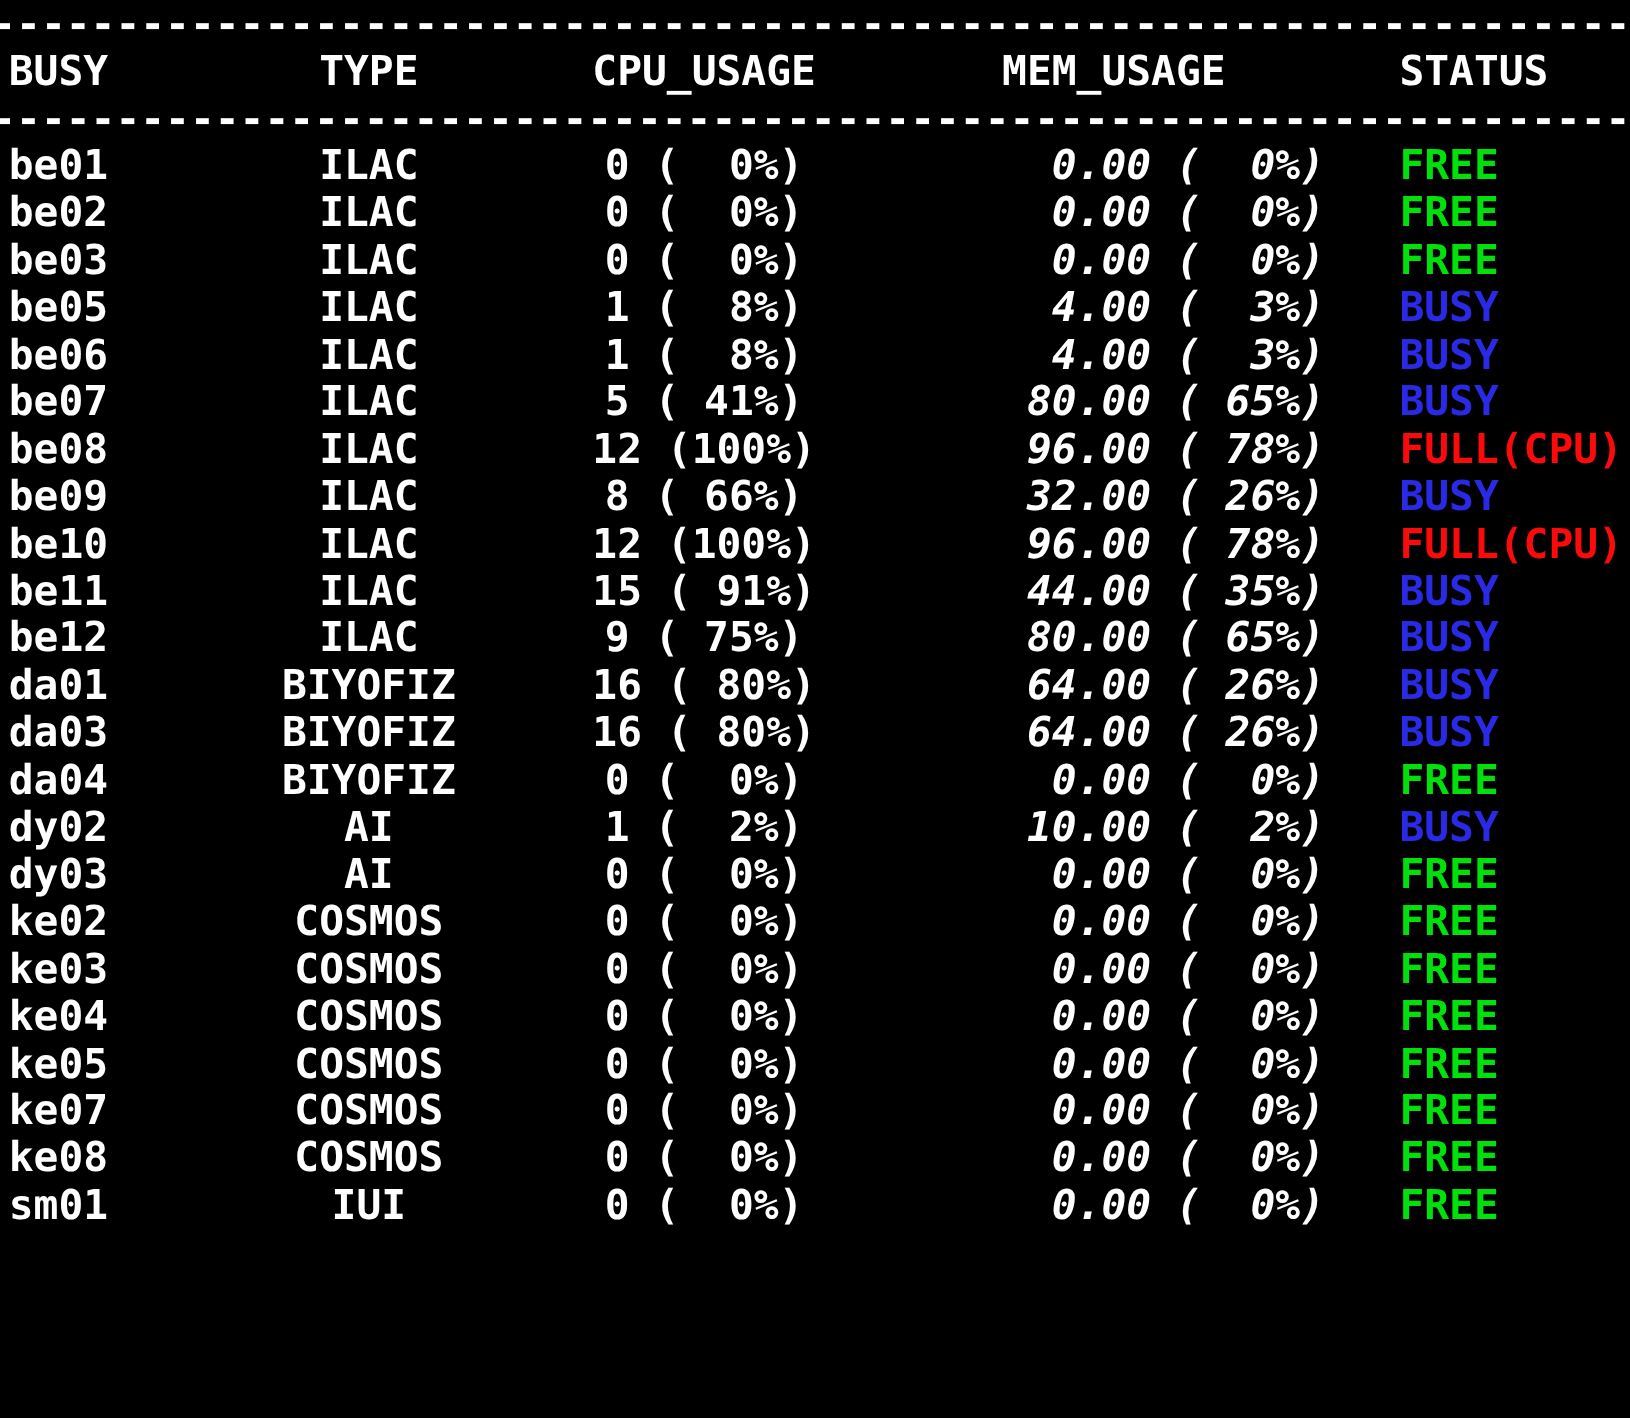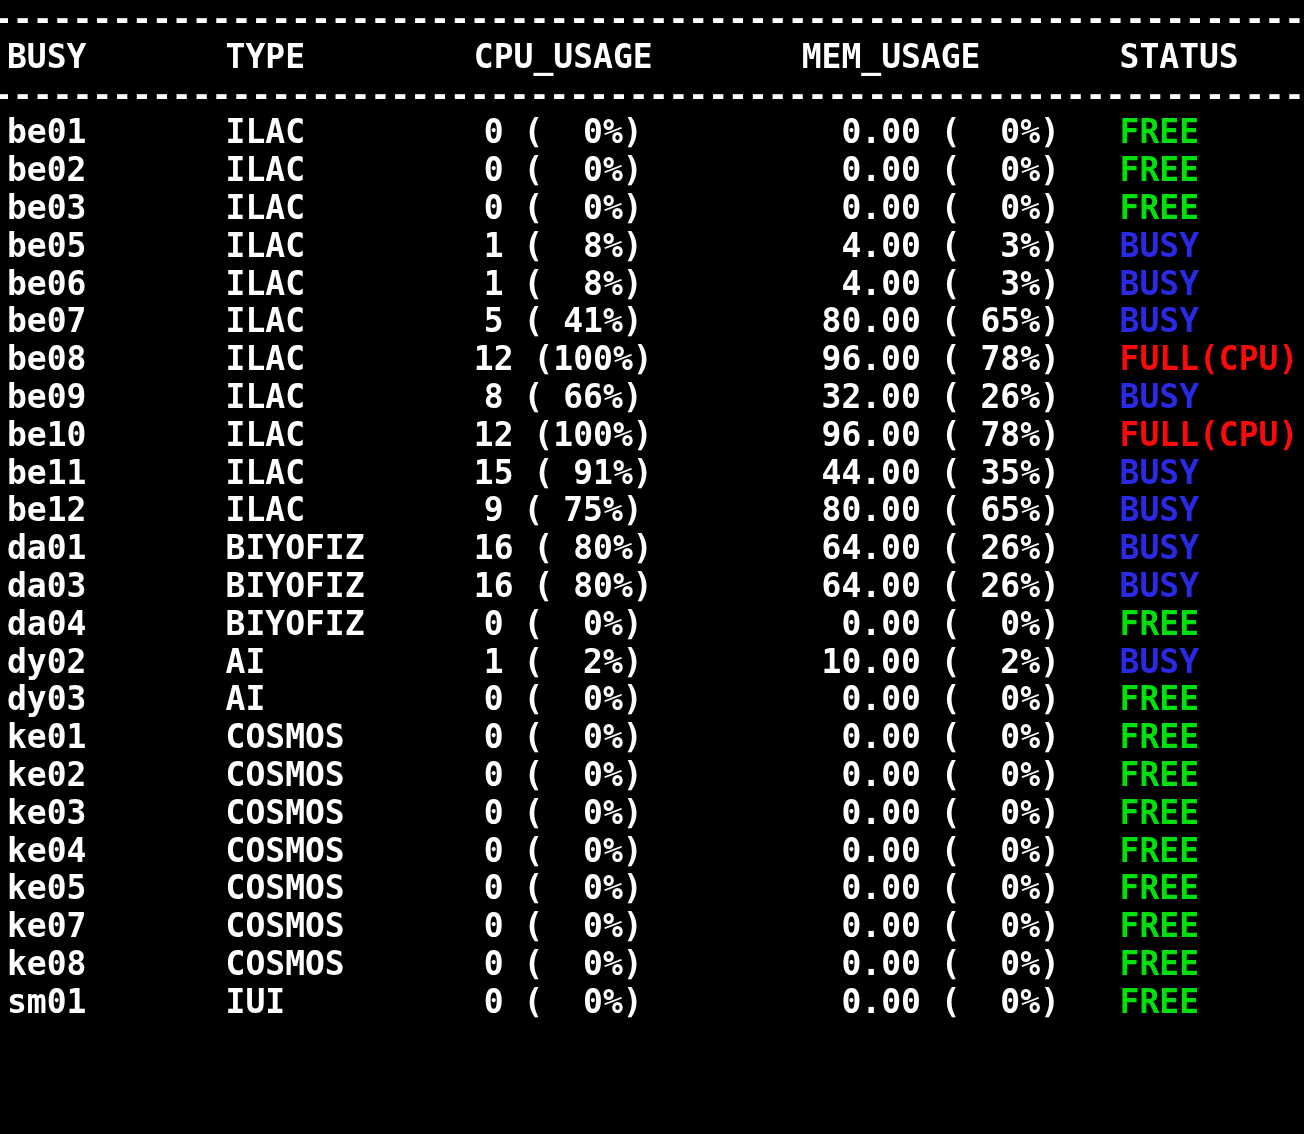--- a/index.html
+++ b/index.html
@@ -30,23 +30,23 @@
     white-space: pre;
     margin-left: -14px;
     overflow: hidden;
   }
   .c {
     display: inline-block;
     white-space: pre;
     vertical-align: top;
   }
   .col-name { width: 11ch; text-align: left; }
-  .col-type { width: 7ch;  text-align: left; }
+  .col-type { width: 7ch;  text-align: center; }
   .col-cpu  { width: 20ch; text-align: center; }
-  .col-mem  { width: 15ch; text-align: right; }
+  .col-mem  { width: 15ch; text-align: right; font-style: italic; }
   .col-memh { width: 13ch; text-align: center; }
   .sp3 { width: 3ch; }
   .sp5 { width: 5ch; }
 </style>
 </head>
 <body>
 
 <div class="screen">
   <div class="line sep">------------------------------------------------------------------</div>
   <div class="line"><span class="c col-name">BUSY</span><span class="c col-type">TYPE</span><span class="c col-cpu">CPU_USAGE</span><span class="c col-memh">MEM_USAGE</span><span class="c sp5"></span><span class="c">STATUS</span></div>
@@ -61,21 +61,20 @@
       <div class="line"><span class="c col-name">be08</span><span class="c col-type">ILAC</span><span class="c col-cpu">12 (100%)</span><span class="c col-mem">96.00 ( 78%)</span><span class="c sp3"></span><span class="c" style="color: rgb(250, 10, 10);">FULL(CPU)</span></div>
       <div class="line"><span class="c col-name">be09</span><span class="c col-type">ILAC</span><span class="c col-cpu">8 ( 66%)</span><span class="c col-mem">32.00 ( 26%)</span><span class="c sp3"></span><span class="c" style="color: rgb(42, 42, 230);">BUSY</span></div>
       <div class="line"><span class="c col-name">be10</span><span class="c col-type">ILAC</span><span class="c col-cpu">12 (100%)</span><span class="c col-mem">96.00 ( 78%)</span><span class="c sp3"></span><span class="c" style="color: rgb(250, 10, 10);">FULL(CPU)</span></div>
       <div class="line"><span class="c col-name">be11</span><span class="c col-type">ILAC</span><span class="c col-cpu">15 ( 91%)</span><span class="c col-mem">44.00 ( 35%)</span><span class="c sp3"></span><span class="c" style="color: rgb(42, 42, 230);">BUSY</span></div>
       <div class="line"><span class="c col-name">be12</span><span class="c col-type">ILAC</span><span class="c col-cpu">9 ( 75%)</span><span class="c col-mem">80.00 ( 65%)</span><span class="c sp3"></span><span class="c" style="color: rgb(42, 42, 230);">BUSY</span></div>
       <div class="line"><span class="c col-name">da01</span><span class="c col-type">BIYOFIZ</span><span class="c col-cpu">16 ( 80%)</span><span class="c col-mem">64.00 ( 26%)</span><span class="c sp3"></span><span class="c" style="color: rgb(42, 42, 230);">BUSY</span></div>
       <div class="line"><span class="c col-name">da03</span><span class="c col-type">BIYOFIZ</span><span class="c col-cpu">16 ( 80%)</span><span class="c col-mem">64.00 ( 26%)</span><span class="c sp3"></span><span class="c" style="color: rgb(42, 42, 230);">BUSY</span></div>
       <div class="line"><span class="c col-name">da04</span><span class="c col-type">BIYOFIZ</span><span class="c col-cpu">0 (  0%)</span><span class="c col-mem">0.00 (  0%)</span><span class="c sp3"></span><span class="c" style="color: rgb(0, 224, 10);">FREE</span></div>
       <div class="line"><span class="c col-name">dy02</span><span class="c col-type">AI</span><span class="c col-cpu">1 (  2%)</span><span class="c col-mem">10.00 (  2%)</span><span class="c sp3"></span><span class="c" style="color: rgb(42, 42, 230);">BUSY</span></div>
       <div class="line"><span class="c col-name">dy03</span><span class="c col-type">AI</span><span class="c col-cpu">0 (  0%)</span><span class="c col-mem">0.00 (  0%)</span><span class="c sp3"></span><span class="c" style="color: rgb(0, 224, 10);">FREE</span></div>
-      <div class="line"><span class="c col-name">ke01</span><span class="c col-type">COSMOS</span><span class="c col-cpu">0 (  0%)</span><span class="c col-mem">0.00 (  0%)</span><span class="c sp3"></span><span class="c" style="color: rgb(0, 224, 10);">FREE</span></div>
       <div class="line"><span class="c col-name">ke02</span><span class="c col-type">COSMOS</span><span class="c col-cpu">0 (  0%)</span><span class="c col-mem">0.00 (  0%)</span><span class="c sp3"></span><span class="c" style="color: rgb(0, 224, 10);">FREE</span></div>
       <div class="line"><span class="c col-name">ke03</span><span class="c col-type">COSMOS</span><span class="c col-cpu">0 (  0%)</span><span class="c col-mem">0.00 (  0%)</span><span class="c sp3"></span><span class="c" style="color: rgb(0, 224, 10);">FREE</span></div>
       <div class="line"><span class="c col-name">ke04</span><span class="c col-type">COSMOS</span><span class="c col-cpu">0 (  0%)</span><span class="c col-mem">0.00 (  0%)</span><span class="c sp3"></span><span class="c" style="color: rgb(0, 224, 10);">FREE</span></div>
       <div class="line"><span class="c col-name">ke05</span><span class="c col-type">COSMOS</span><span class="c col-cpu">0 (  0%)</span><span class="c col-mem">0.00 (  0%)</span><span class="c sp3"></span><span class="c" style="color: rgb(0, 224, 10);">FREE</span></div>
       <div class="line"><span class="c col-name">ke07</span><span class="c col-type">COSMOS</span><span class="c col-cpu">0 (  0%)</span><span class="c col-mem">0.00 (  0%)</span><span class="c sp3"></span><span class="c" style="color: rgb(0, 224, 10);">FREE</span></div>
       <div class="line"><span class="c col-name">ke08</span><span class="c col-type">COSMOS</span><span class="c col-cpu">0 (  0%)</span><span class="c col-mem">0.00 (  0%)</span><span class="c sp3"></span><span class="c" style="color: rgb(0, 224, 10);">FREE</span></div>
       <div class="line"><span class="c col-name">sm01</span><span class="c col-type">IUI</span><span class="c col-cpu">0 (  0%)</span><span class="c col-mem">0.00 (  0%)</span><span class="c sp3"></span><span class="c" style="color: rgb(0, 224, 10);">FREE</span></div>
     </div>
 </div>
 

